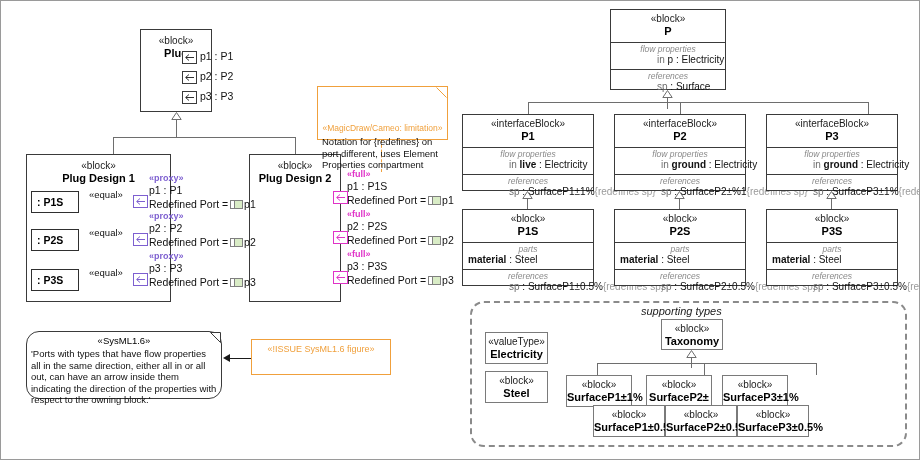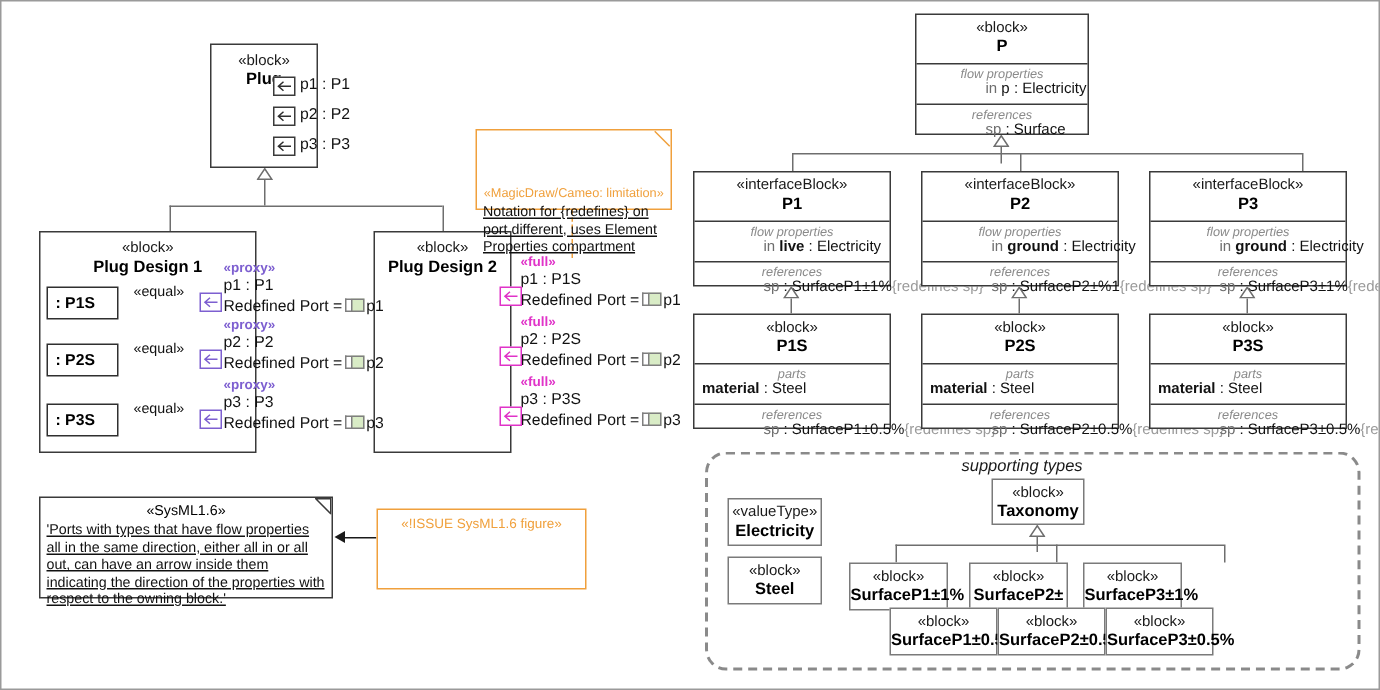--- a/index.html
+++ b/index.html
@@ -65,21 +65,21 @@
   
   .pfeat{position:absolute;z-index:4;white-space:nowrap;}
   .pfeat .st{font-size:9px;line-height:11px;font-weight:bold;}
   .pfeat .st.prx{color:#7d5fd0;}
   .pfeat .st.ful{color:#e033c8;}
   .pfeat .nm{font-size:10.5px;line-height:13px;color:#111;}
   .pfeat .rd{font-size:10.5px;line-height:14px;color:#111;}
 
   
   .note{position:absolute;background:#fff;box-sizing:border-box;z-index:4;}
-  .note .body{font-size:9.5px;line-height:11.5px;color:#111;padding:2px 4px 3px 4px;text-decoration:underline;}
+  .note .body{font-size:9.5px;line-height:11.5px;color:#111;padding:2px 4px 3px 4px;}
   .note .hdr{text-align:center;font-size:9.5px;line-height:12px;padding-top:3px;}
   .note .fold{position:absolute;right:0;top:0;width:11px;height:11px;}
   .note-black{border:1px solid #3a3a3a;}
   .note-orange{border:1px solid #f0a03c;}
   .note-orange .hdr{color:#f0a03c;font-weight:normal;}
   .note-orange .body{color:#d98a22;}
   .dashline{position:absolute;z-index:1;}
 
   
   #supp{position:absolute;border:2px dashed #8a8a8a;border-radius:14px;
@@ -252,29 +252,29 @@
   <div class="note note-orange" style="left:316px;top:85px;width:131px;height:54px;">
     <svg class="fold" viewBox="0 0 11 11">
       <path d="M0.5 0.5H10.5L10.5 10.5" fill="#fff" stroke="none"></path>
       <path d="M0.5 0.5L10.5 10.5" stroke="#f0a03c" stroke-width="1" fill="none"></path>
     </svg>
     <div class="hdr" style="font-size:8.5px;margin-top:32px;">«MagicDraw/Cameo: limitation»</div>
     <div class="body" style="color:#111;font-size:9.5px;">Notation for {redefines} on port different, uses Element Properties compartment</div>
   </div>
   <div class="dashline" style="left:380px;top:139px;width:1px;height:32px;border-left:1px dashed #f0a03c;"></div>
 
-  <div class="note note-black" style="left:25px;top:330px;width:196px;height:68px;">
+  <div class="note note-black" style="left:25px;top:330px;width:196px;height:68px;border-radius:13px;">
     <svg class="fold" viewBox="0 0 11 11">
       <path d="M0.5 0.5H10.5L10.5 10.5Z" fill="#fff" stroke="#3a3a3a" stroke-width="1"></path>
     </svg>
     <div class="hdr">«SysML1.6»</div>
     <div class="body" style="padding-top:1px;">'Ports with types that have flow properties all in the same direction, either all in or all out, can have an arrow inside them indicating the direction of the properties with respect to the owning block.'</div>
   </div>
 
-  <div class="note note-orange" style="left:250px;top:338px;width:140px;height:54px;">
+  <div class="note note-orange" style="left:250px;top:338px;width:140px;height:36px;">
     <div class="hdr" style="font-size:9px;">«!ISSUE SysML1.6 figure»</div>
   </div>
 
   <div class="lnk" style="left:228px;top:357px;width:22px;height:1px;background:#1a1a1a;"></div>
   <div style="position:absolute;left:222px;top:353px;width:0;height:0;z-index:4;border-top:4px solid transparent;border-bottom:4px solid transparent;border-right:7px solid #1a1a1a;"></div>
 
   <div class="node" style="left:609px;top:8px;width:116px;height:81px;">
     <div class="sec hdrpad">
       <div class="kwline">«block»</div>
       <div class="nameline">P</div>

